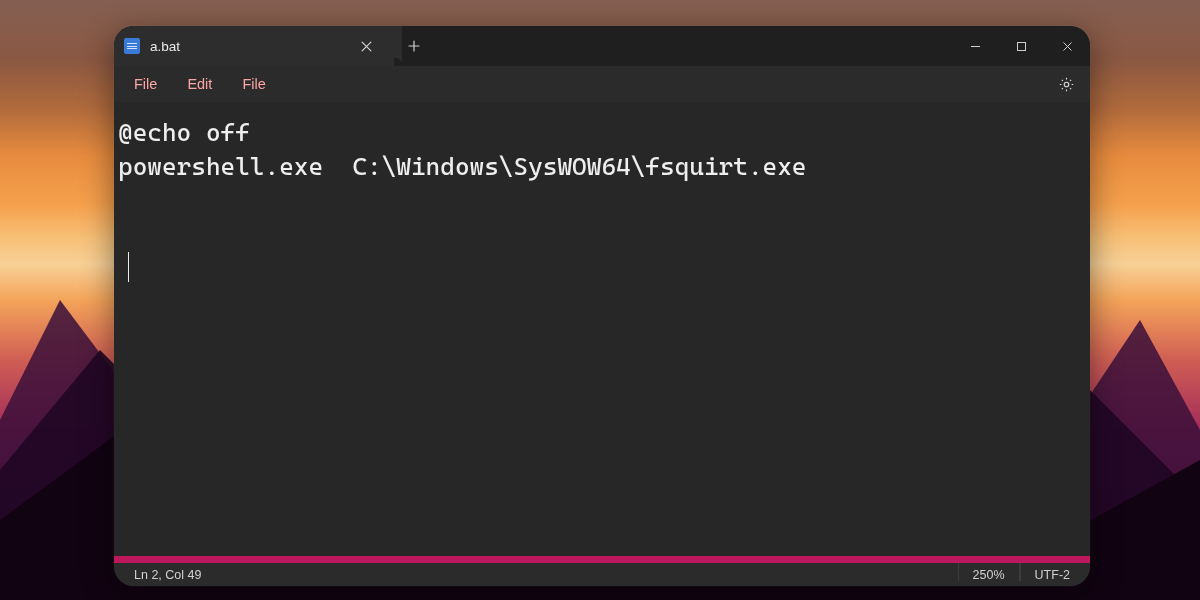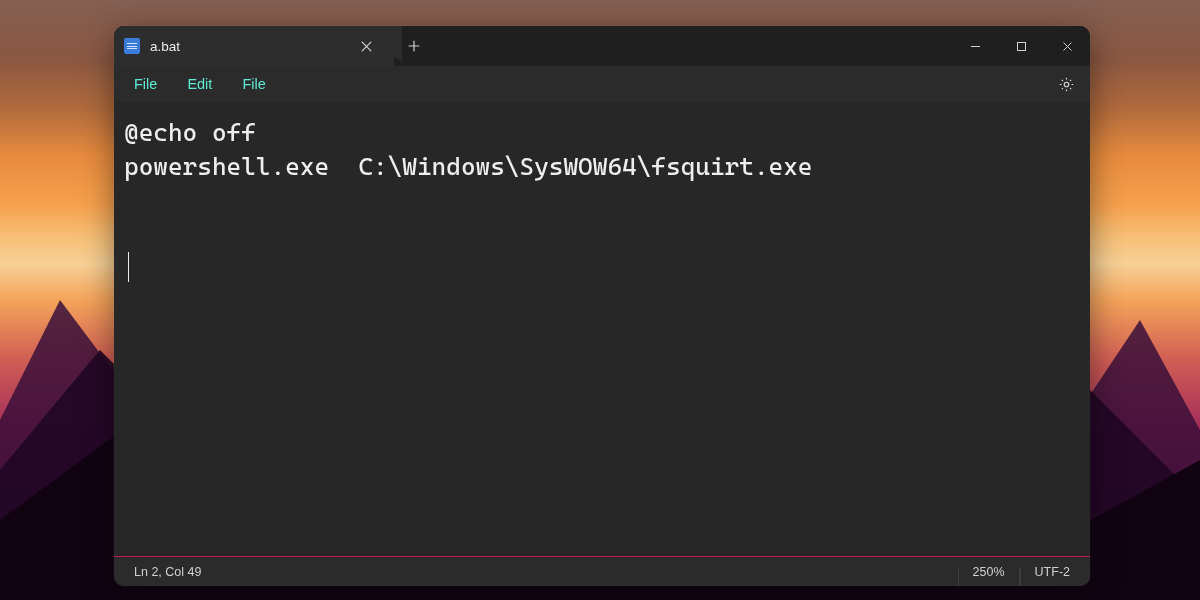--- a/index.html
+++ b/index.html
@@ -10,21 +10,21 @@
   }
   
   .mtn { position:absolute; bottom:0; width:100%; }
   .mtn svg { display:block; }
 
   .window {
     position: absolute;
     left: 114px; top: 26px;
     width: 976px; height: 560px;
     background: #272727;
-    border-radius: 10px;
+    border-radius: 20px;
     box-shadow: 0 8px 32px rgba(0,0,0,0.45), 0 0 0 1px rgba(255,255,255,0.03);
     display: flex; flex-direction: column;
     overflow: hidden;
     color: #e6e6e6;
   }
 
   
   .titlebar {
     height: 40px;
     display: flex;
@@ -61,46 +61,46 @@
   .drag-region{flex:1;}
   .win-controls{display:flex;}
   .win-btn{width:46px;display:flex;align-items:center;justify-content:center;color:#cfcfcf;}
 
   
   .menubar{
     height:36px; display:flex; align-items:center; gap:6px;
     padding: 0 8px; background:#2b2b2b;
   }
   .menuitem{
-    padding:4px 12px; font-size:14.5px; color:#5eead4; border-radius:4px;
+    padding:4px 12px; font-size:14.5px; color:#fca5a5; border-radius:4px;
   }
   .menu-spacer{flex:1;}
   .settings-btn{
     width:32px;height:28px;display:flex;align-items:center;justify-content:center;
     border-radius:4px;color:#d9d9d9;
   }
 
   
   .editor{
-    flex:1; background:#272727; padding:14px 14px 0 10px;
+    flex:1; background:#272727; padding:14px 14px 0 4px;
     font-family: Consolas, "Cascadia Mono", monospace;
     font-size:25px; line-height:1.35; color:#eeeeee;
     white-space:pre; overflow:hidden; position:relative;
   }
   .caret{
     position:absolute; left:14px; top:150px; width:1px; height:30px; background:#eaeaea;
     animation: blink 1s step-end infinite;
   }
   @keyframes blink{50%{opacity:0;}}
 
   
   .statusbar{
-    height:30px; background:#2b2b2b; display:flex; align-items:flex-end;
+    height:30px; background:#2b2b2b; display:flex; align-items:flex-start;
     font-size:12.5px; color:#d0d0d0; padding:0 6px;
-    border-top:1px solid #be185d;
+    border-top:7px solid #be185d;
   }
   .status-cell{padding:0 14px; height:100%; display:flex; align-items:center;}
   .sep{width:1px;height:18px;background:#3c3c3c;}
   .status-spacer{flex:1;}
 
   svg{display:block;}
 </style>
 </head>
 <body>
 

